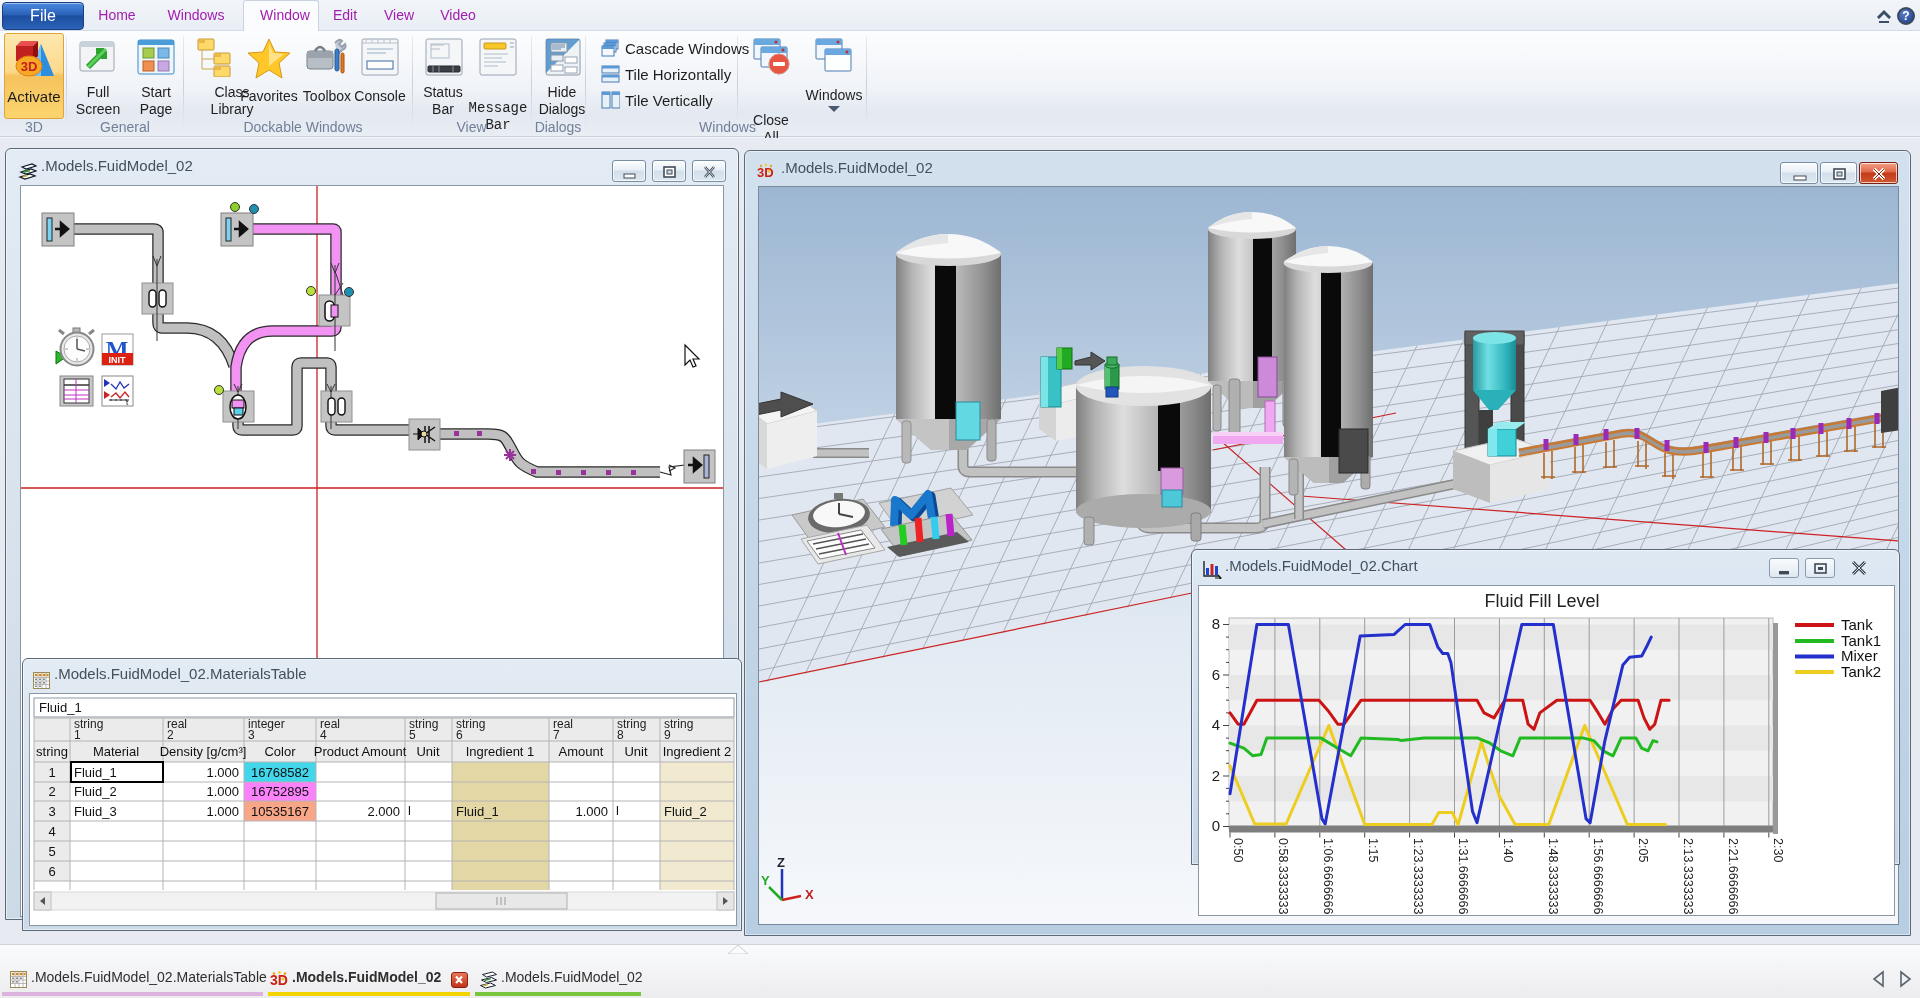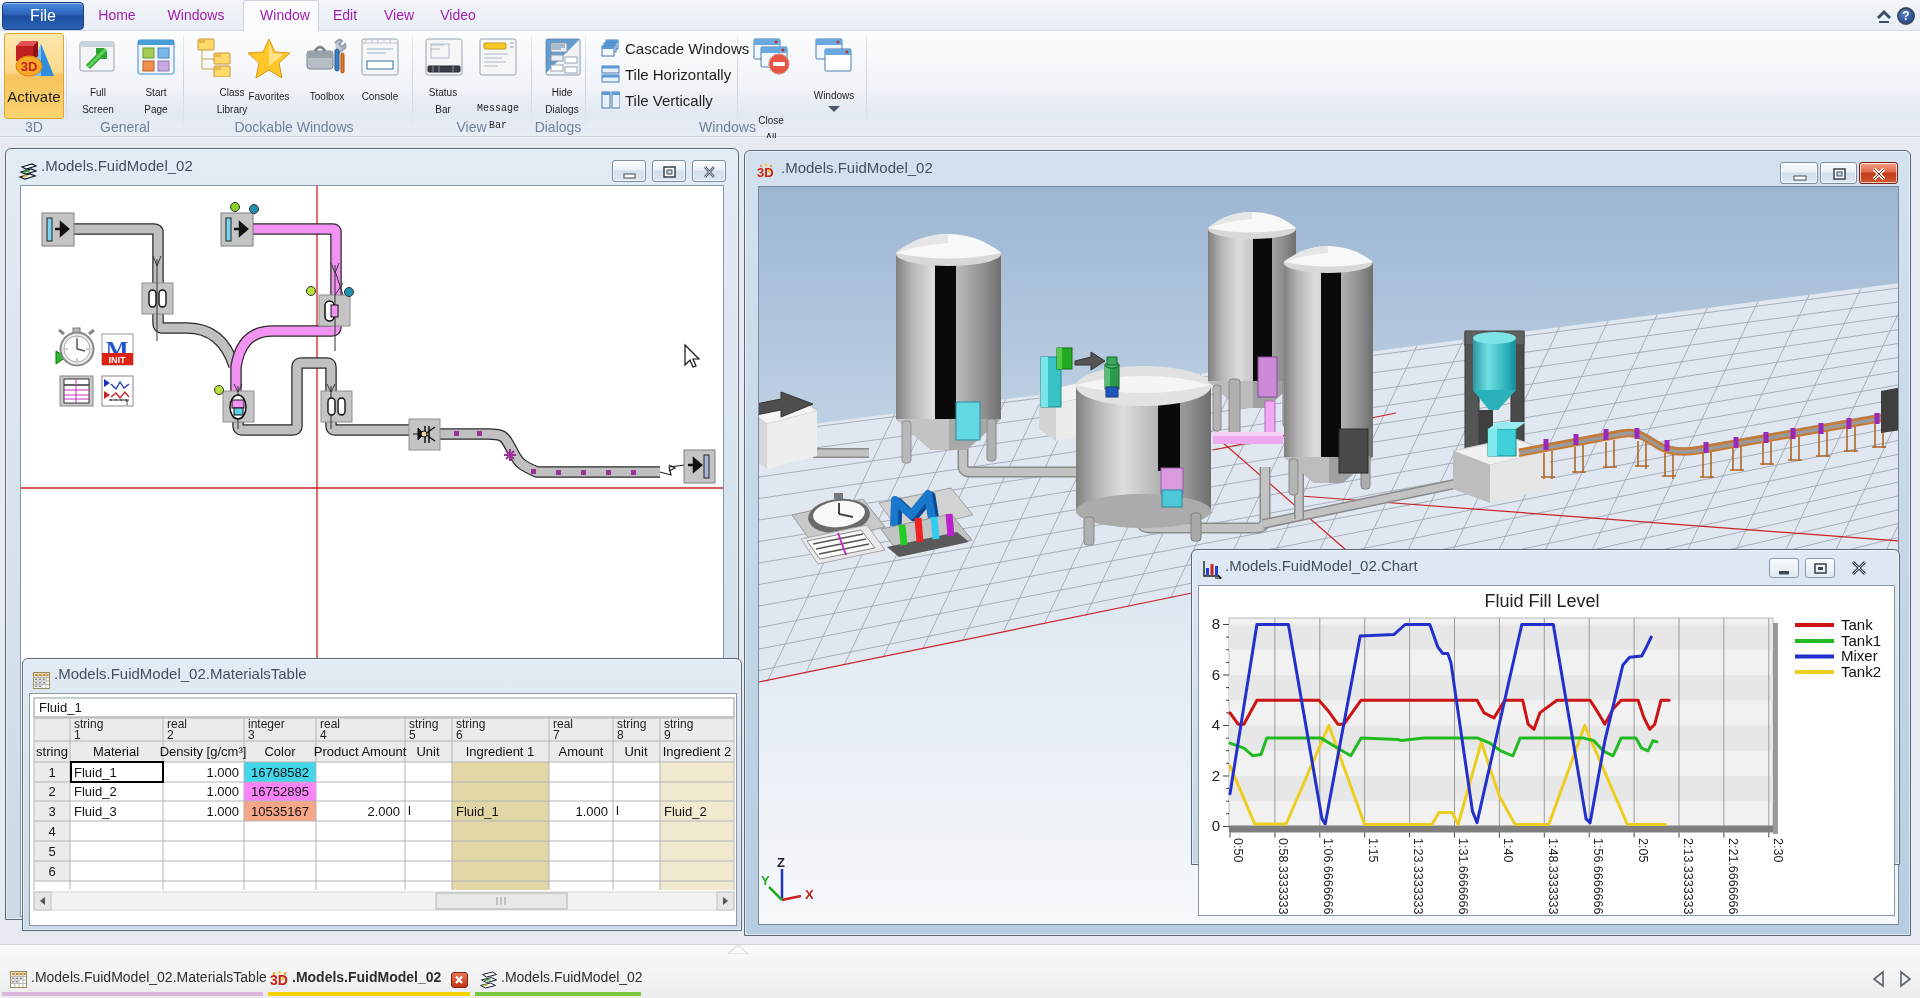--- a/index.html
+++ b/index.html
@@ -7,21 +7,21 @@
 body { position:relative; background:#e9edf3; }
 .abs { position:absolute; }
 
 #tabbar { left:0; top:0; width:1920px; height:31px; background:linear-gradient(#f2f5f9,#e8eef5); border-bottom:1px solid #d5dce6;}
 #filebtn { left:2px; top:2px; width:82px; height:28px; border-radius:4px; background:linear-gradient(#4a8ae0 0%,#2a62b8 45%,#1c4e9e 50%,#2a62b8 100%); border:1px solid #1a3f80; color:#fff; font-size:16px; text-align:center; line-height:26px; box-shadow:inset 0 1px 0 rgba(255,255,255,.45);}
 .tab { top:0; height:31px; font-size:14px; color:#a21caf; text-align:center; line-height:31px;}
 #tab-active { left:243px; top:0; width:76px; height:31px; background:#fbfcfe; border:1px solid #c9d2de; border-bottom:none; border-radius:3px 3px 0 0;}
 #ribbon { left:0; top:31px; width:1920px; height:106px; background:linear-gradient(#fcfdfe 0%, #f0f3f8 55%, #e3e9f1 78%, #e9edf4 100%); border-bottom:1px solid #c9d1dc;}
 .gsep { top:36px; width:1px; height:96px; background:linear-gradient(#e8ecf2,#c9d1dd,#e8ecf2);}
 .glabel { top:119px; height:16px; font-size:14px; color:#70809a; text-align:center;}
-.blabel { font-size:10px; color:#1e1e1e; text-align:center; line-height:17px;}
+.blabel { font-size:14px; color:#1e1e1e; text-align:center; line-height:17px;}
 .ricon { top:37px; }
 
 #mdi { left:0; top:138px; width:1920px; height:806px; background:#e7ebf1;}
 
 .win { position:absolute; border:1px solid #5a6a7a; border-radius:6px 6px 0 0; box-shadow:0 0 0 1px rgba(255,255,255,.5) inset; }
 .tbar { position:absolute; left:2px; top:4px; right:2px; height:30px; font-size:15px; color:#44505c; }
 .wbtn { position:absolute; top:11px; width:34px; height:22px; border:1px solid #7a8ea4; border-radius:3px; background:linear-gradient(#fcfdfe 0%,#e8eff6 45%,#d2dfea 50%,#dde8f0 100%); box-shadow:inset 0 0 0 1px rgba(255,255,255,.7);}
 .wbtn svg { position:absolute; left:0; top:0; }
 
 #taskbar { left:0; top:944px; width:1920px; height:54px; background:linear-gradient(#fafbfc,#ececee); border-top:1px solid #d0d4da;}
@@ -51,21 +51,21 @@
 <div class="abs gsep" style="left:66px;"></div>
 <div class="abs gsep" style="left:183px;"></div>
 <div class="abs gsep" style="left:412px;"></div>
 <div class="abs gsep" style="left:531px;"></div>
 <div class="abs gsep" style="left:585px;"></div>
 <div class="abs gsep" style="left:737px;"></div>
 <div class="abs gsep" style="left:866px;"></div>
 
 <div class="abs glabel" style="left:4px;width:60px;">3D</div>
 <div class="abs glabel" style="left:70px;width:110px;">General</div>
-<div class="abs glabel" style="left:183px;width:222px;">Dockable Windows</div>
+<div class="abs glabel" style="left:192px;width:222px;">Dockable Windows</div>
 <div class="abs glabel" style="left:415px;width:113px;">View</div>
 <div class="abs glabel" style="left:528px;width:60px;">Dialogs</div>
 <div class="abs glabel" style="left:590px;width:275px;">Windows</div>
 
 <div class="abs" style="left:4px;top:33px;width:60px;height:86px;border:1px solid #dfa338;border-radius:3px;background:linear-gradient(#fde8b0 0%,#fbd98c 45%,#f6c35e 50%,#fbd46e 100%);"></div>
 <svg class="abs" style="left:12px;top:36px;" width="46" height="46" viewBox="0 0 46 46">
   <polygon points="29,8 42,40 17,40" fill="#2e8ede"></polygon>
   <polygon points="29,8 29,40 17,40" fill="#7cc0f0"></polygon>
   <rect x="4" y="10" width="17" height="15" fill="#c02020"></rect>
   <polygon points="4,10 9,5 26,5 21,10" fill="#e85050"></polygon>

